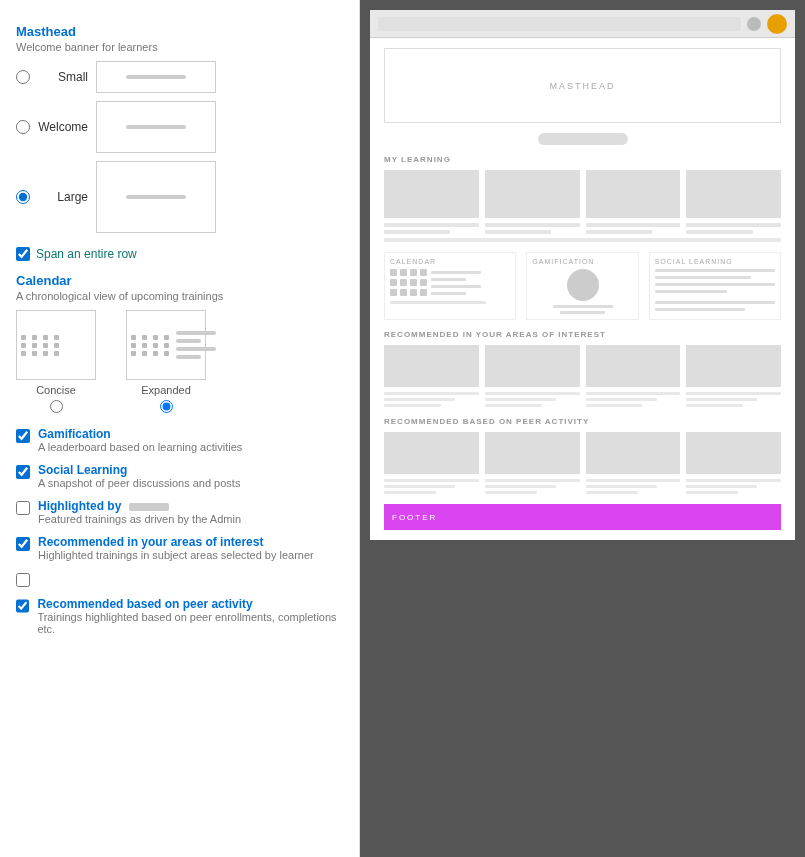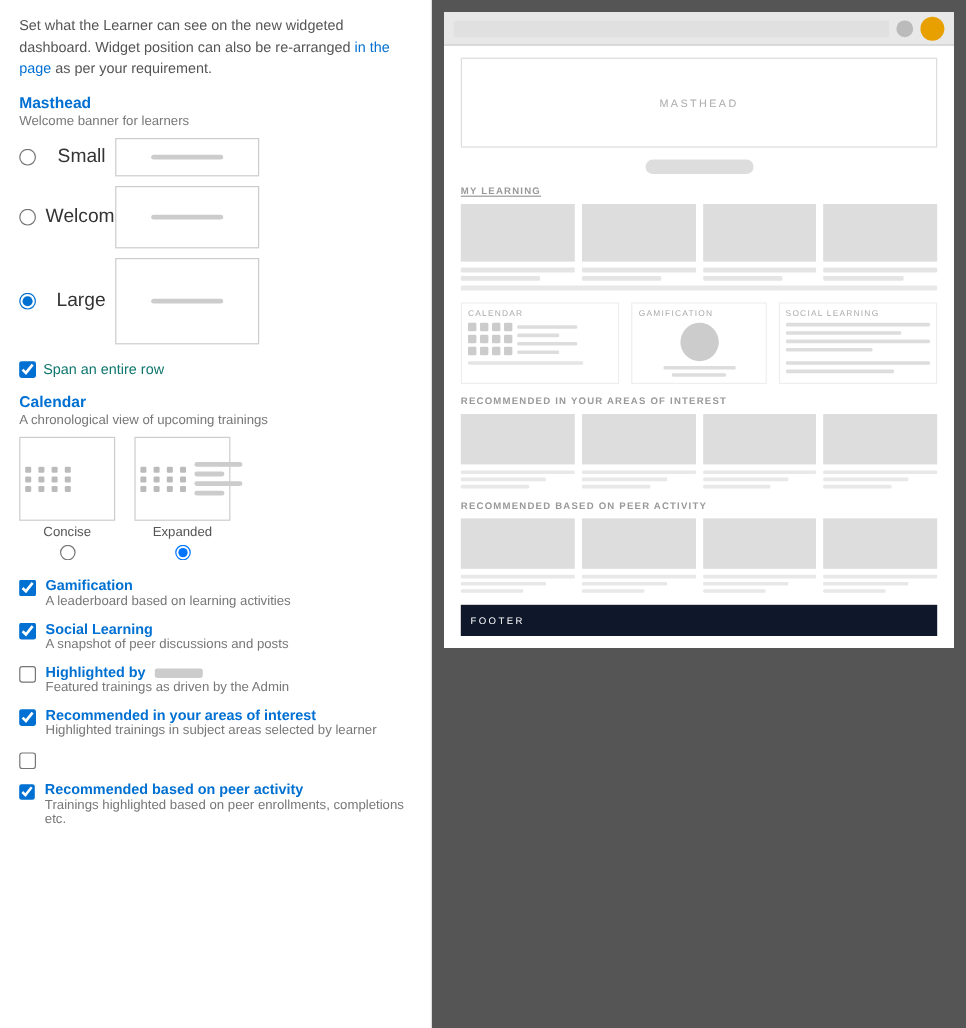--- a/index.html
+++ b/index.html
@@ -11,36 +11,36 @@
     .intro-text { font-size: 12px; color: #555; margin-bottom: 12px; line-height: 1.5; }
     .intro-text span { color: #0070d2; }
 
     .section-title { font-size: 13px; font-weight: bold; color: #0070d2; margin-top: 12px; margin-bottom: 2px; }
     .section-desc { font-size: 11px; color: #777; margin-bottom: 8px; }
 
     
     .radio-group { display: flex; flex-direction: column; gap: 8px; margin-bottom: 14px; }
     .radio-item { display: flex; align-items: center; gap: 8px; }
     .radio-item input[type="radio"] { width: 14px; height: 14px; accent-color: #0070d2; }
-    .radio-label { font-size: 16px; width: 50px; text-align: right; color: #333; }
+    .radio-label { font-size: 12px; width: 50px; text-align: right; color: #333; }
     .radio-preview { border: 1px solid #ccc; background: #fff; display: flex; align-items: center; justify-content: center; }
     .preview-small { width: 120px; height: 32px; }
     .preview-medium { width: 120px; height: 52px; }
     .preview-large { width: 120px; height: 72px; }
     .preview-line { width: 60px; height: 4px; background: #ccc; border-radius: 2px; }
 
     
     .checkbox-item { display: flex; align-items: flex-start; gap: 8px; margin-bottom: 10px; }
     .checkbox-item input[type="checkbox"] { width: 14px; height: 14px; margin-top: 2px; accent-color: #0070d2; }
     .checkbox-text .cb-title { font-size: 12px; font-weight: bold; color: #0070d2; }
     .checkbox-text .cb-desc { font-size: 11px; color: #777; }
 
     
     .calendar-section { margin-bottom: 14px; }
-    .calendar-options { display: flex; gap: 16px; margin-top: 8px; }
+    .calendar-options { display: flex; gap: 30px; margin-top: 8px; }
     .calendar-option { display: flex; flex-direction: column; align-items: center; gap: 4px; }
     .calendar-preview { border: 1px solid #ccc; background: #fff; padding: 4px; width: 80px; height: 70px; display: flex; align-items: center; justify-content: flex-start; gap: 4px; }
     .calendar-dots { display: grid; grid-template-columns: repeat(4, 8px); gap: 3px; }
     .cal-dot { width: 5px; height: 5px; background: #bbb; border-radius: 1px; }
     .cal-lines { display: flex; flex-direction: column; gap: 4px; justify-content: center; }
     .cal-line { height: 4px; background: #ccc; border-radius: 2px; }
     .cal-line-long { width: 40px; }
     .cal-line-short { width: 25px; }
     .cal-label { font-size: 11px; color: #555; }
     .browser-bar { background: #e8e8e8; height: 28px; display: flex; align-items: center; padding: 0 8px; gap: 6px; border-bottom: 1px solid #ccc; }
@@ -49,23 +49,20 @@
     .span-checkbox-row { display: flex; align-items: center; gap: 6px; margin-bottom: 12px; }
     .span-checkbox-row input[type="checkbox"] { width: 14px; height: 14px; accent-color: #0070d2; }
     .span-label { font-size: 12px; color: #0f766e; }
   </style>
 </head>
 <body>
 
 <div class="container">
 
   <div class="left-panel">
-    <p class="intro-text">
-      Set what the Learner can see on the new widgeted dashboard. Widget position can also be re-arranged <span>in the page</span> as per your requirement.
-    </p>
 
     <div class="section-title">Masthead</div>
     <div class="section-desc">Welcome banner for learners</div>
 
     <div class="radio-group">
 
       <div class="radio-item">
         <input type="radio" name="masthead-size" id="size-small" style="">
         <label class="radio-label" for="size-small">Small</label>
         <div class="radio-preview preview-small">
@@ -216,21 +213,21 @@
 
           <div style="border: 1px solid #ddd; height: 75px; display:flex; align-items:center; justify-content:center; margin-bottom: 10px;">
             <span style="font-size:9px; color:#aaa; letter-spacing:2px;">MASTHEAD</span>
           </div>
 
           <div style="display:flex; justify-content:center; margin-bottom: 10px;">
             <div style="width:90px; height:12px; background:#ddd; border-radius:6px;"></div>
           </div>
 
           <div>
-            <div style="font-size:8px; color:#999; letter-spacing:1px; margin-bottom:6px; font-weight:bold;text-decoration:underline;">MY LEARNING</div>
+            <div style="font-size:8px; color:#999; letter-spacing:1px; margin-bottom:6px; font-weight:bold;">MY LEARNING</div>
             <div style="display:flex; gap:6px; margin-bottom:5px;">
               <div style="flex:1; background:#ddd; height:48px;"></div>
               <div style="flex:1; background:#ddd; height:48px;"></div>
               <div style="flex:1; background:#ddd; height:48px;"></div>
               <div style="flex:1; background:#ddd; height:48px;"></div>
             </div>
             <div style="display:flex; gap:6px; margin-bottom:4px;">
               <div style="flex:1; display:flex; flex-direction:column; gap:3px;">
                 <div style="height:4px; background:#e5e5e5; width:100%; border-radius:1px;"></div>
                 <div style="height:4px; background:#e5e5e5; width:70%; border-radius:1px;"></div>
@@ -357,20 +354,20 @@
                 <div style="height:3px; background:#e8e8e8; width:55%; border-radius:1px;"></div>
               </div>
               <div style="flex:1; display:flex; flex-direction:column; gap:3px;">
                 <div style="height:3px; background:#e8e8e8; width:100%; border-radius:1px;"></div>
                 <div style="height:3px; background:#e8e8e8; width:75%; border-radius:1px;"></div>
                 <div style="height:3px; background:#e8e8e8; width:55%; border-radius:1px;"></div>
               </div>
             </div>
           </div>
 
-          <div style="background:#0f172a; height:26px; display:flex; align-items:center; padding:0 8px;">
+          <div style="background:#d946ef; height:26px; display:flex; align-items:center; padding:0 8px;">
             <span style="font-size:8px; color:#fff; letter-spacing:2px;">FOOTER</span>
           </div>
         </div>
       </div>
     </div>
   </div>
 </div>
 
 </body></html>

